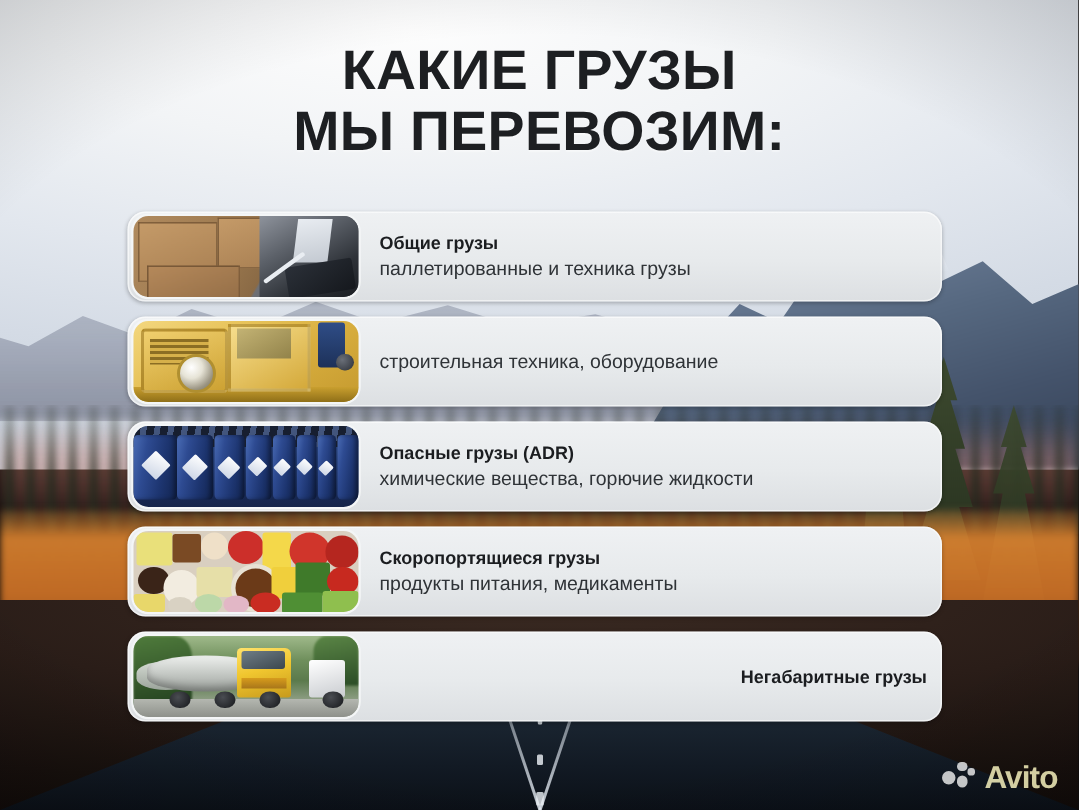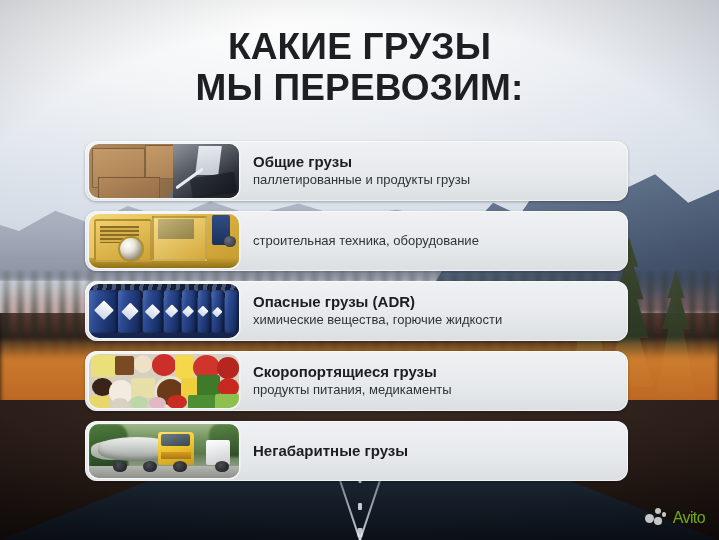--- a/index.html
+++ b/index.html
@@ -129,33 +129,33 @@
     position:absolute;left:85px;top:141px;width:543px;
   }
   .card{
     display:flex;align-items:center;
     height:60px;margin-bottom:10px;
     border-radius:12px;
     background:linear-gradient(180deg,#eff1f3 0%,#e7eaec 55%,#dcdfe2 100%);
     box-shadow:0 1px 3px rgba(0,0,0,.28), 0 0 0 1px rgba(255,255,255,.55) inset;
     overflow:hidden;
   }
-  .card:last-child{margin-bottom:0;}
+  .card:last-child{margin-bottom:0;justify-content:space-between;}
   .thumb{
     position:relative;
     width:150px;height:54px;margin:3px 0 3px 4px;
     border-radius:10px;overflow:hidden;flex:none;
     box-shadow:0 0 0 1.5px #f4f6f7;
     background:#6b6b6b;
   }
   .text{
     padding-left:14px;padding-right:10px;min-width:0;
   }
   .t-title{
-    font-size:15px;font-weight:bold;color:#1b1d20;
+    font-size:12px;font-weight:bold;color:#1b1d20;
     line-height:1.25;white-space:nowrap;
   }
   .t-sub{
     font-size:13px;color:#2f3337;line-height:1.3;
     white-space:nowrap;margin-top:1px;
   }
 
   
   
   .th-boxes{background:linear-gradient(120deg,#b08a5e 0%,#9d7a50 40%,#8a6a45 60%,#6d6f74 61%,#4b4e55 100%);}
@@ -239,21 +239,21 @@
     display:flex;align-items:center;gap:6px;
     opacity:.82;
   }
   .avito-mark{position:relative;width:22px;height:22px;flex:none;}
   .avito-mark i{position:absolute;border-radius:50%;background:#ededed;display:block;}
   .am1{left:0;top:6.5px;width:9px;height:9px;}
   .am2{left:10px;top:0.5px;width:6.5px;height:6.5px;}
   .am3{left:9.5px;top:10px;width:7.5px;height:7.5px;}
   .am4{left:17px;top:5px;width:4.5px;height:4.5px;}
   .avito-word{
-    color:#84cc16;font-size:16px;font-weight:normal;letter-spacing:-.6px;line-height:1;
+    color:#fef9c3;font-size:21px;font-weight:bold;letter-spacing:-.6px;line-height:1;
   }
 </style>
 </head>
 <body>
 
 <div class="poster">
 
   <div class="bg">
     <div class="sky"></div>
     <div class="ridge-far"></div>
@@ -287,21 +287,21 @@
         <span class="bx b1"></span>
           <span class="bx b2"></span>
           <span class="bx b3"></span>
         <span class="suit"></span>
           <span class="shirt"></span>
         <span class="clip"></span>
           <span class="pen"></span>
       </div>
       <div class="text">
         <div class="t-title">Общие грузы</div>
-        <div class="t-sub">паллетированные и продукты грузы</div>
+        <div class="t-sub">паллетированные и техника грузы</div>
       </div>
     </div>
 
     <div class="card">
       <div class="thumb th-crane">
         <span class="base"></span>
         <span class="cab"></span>
           <span class="grille"></span>
         <span class="cab2"></span>
           <span class="win"></span>

